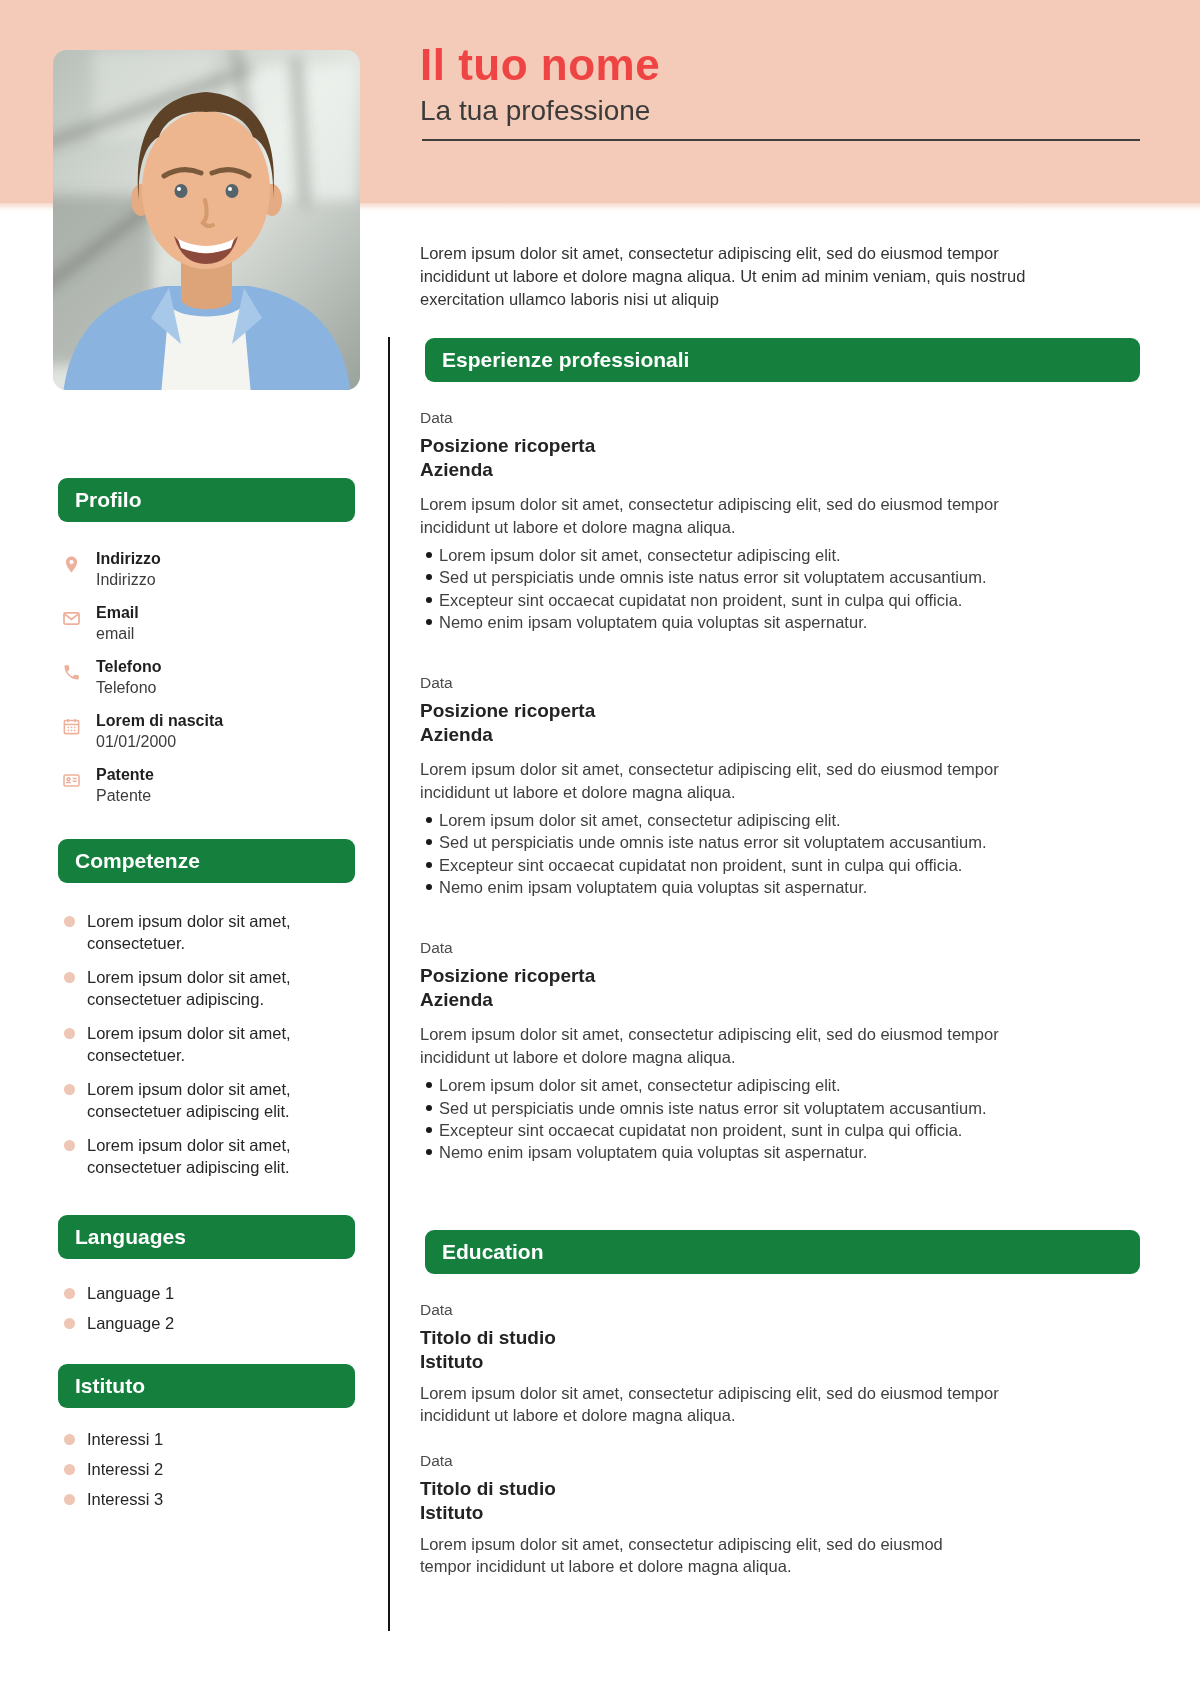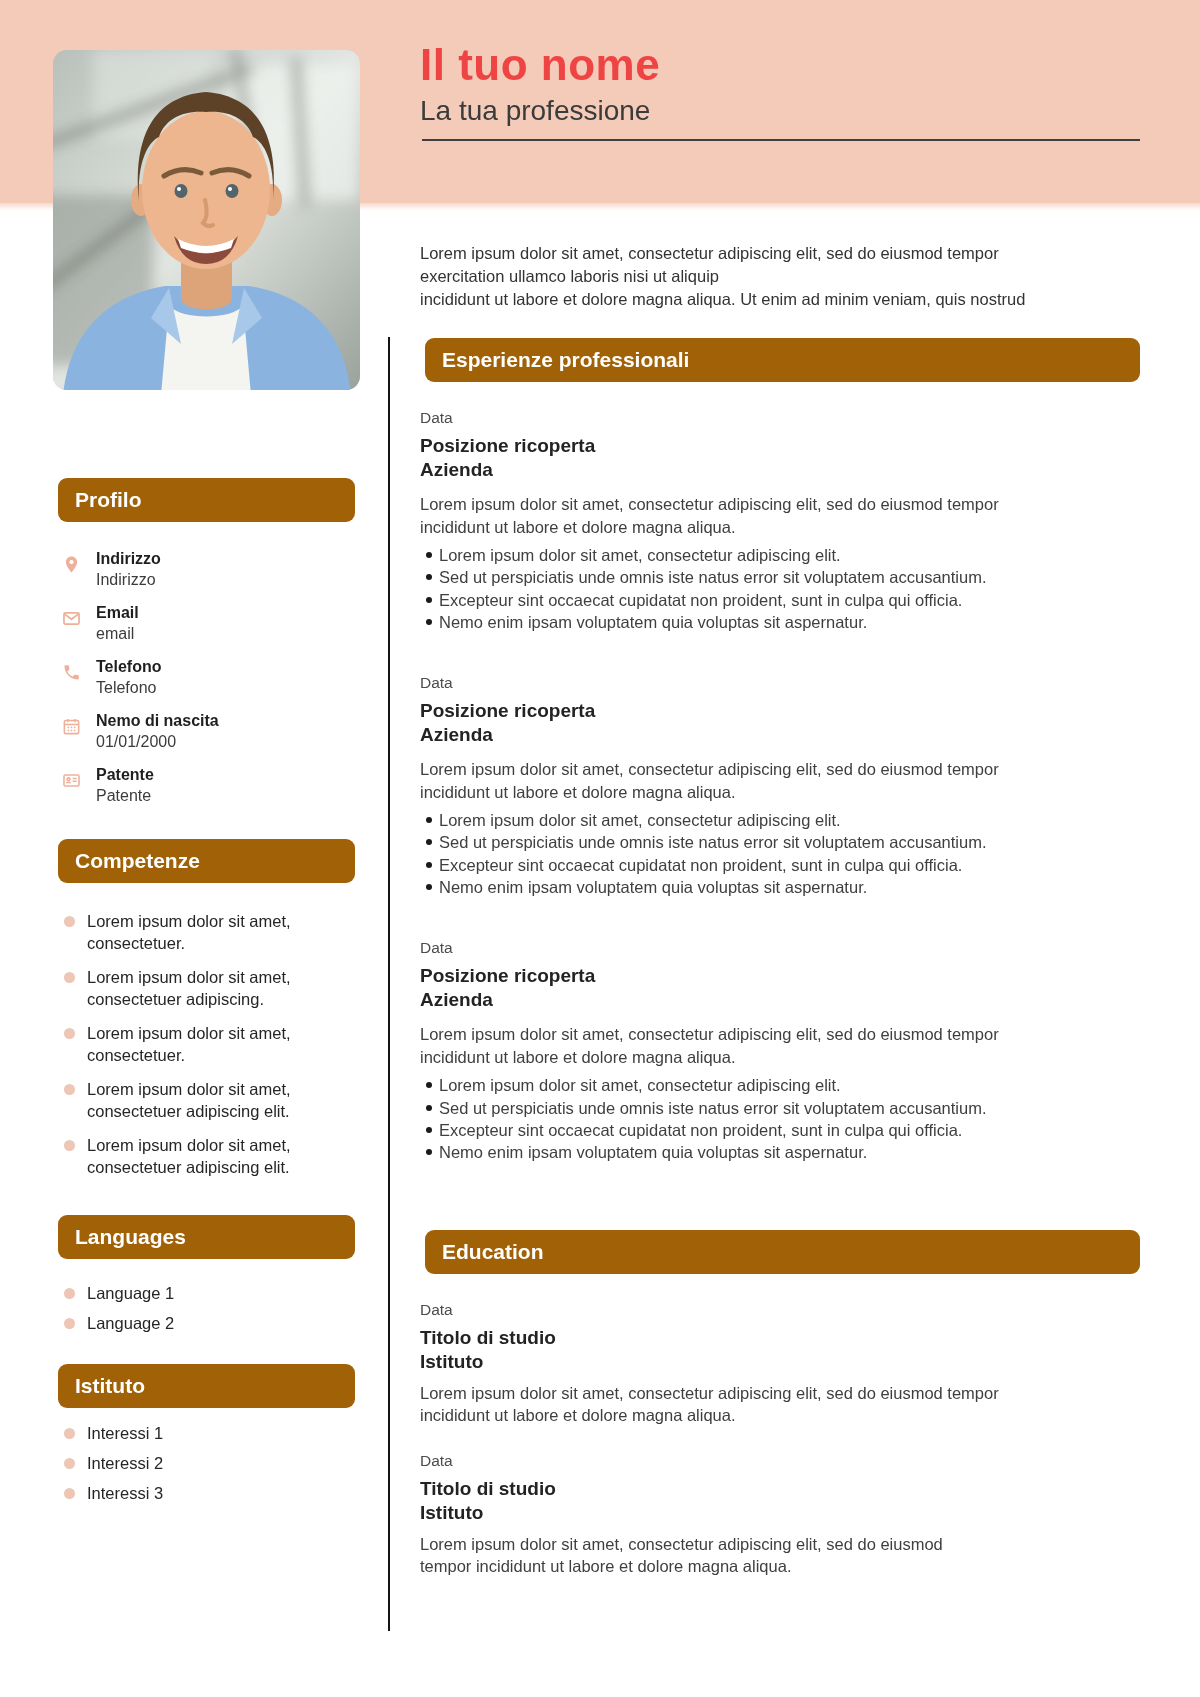--- a/index.html
+++ b/index.html
@@ -12,41 +12,41 @@
   .band{position:absolute;left:0;top:0;width:1200px;height:203px;background:#f3cbb8;}
   .band-edge{position:absolute;left:0;top:203px;width:1200px;height:9px;
     background:linear-gradient(#f0c5b1aa,#f8e4da33 70%,transparent);}
   
   .photo{position:absolute;left:53px;top:50px;width:307px;height:340px;border-radius:14px;
     overflow:hidden;background:#c9cec9;}
   .photo svg{display:block;width:100%;height:100%;}
   
   .v-divider{position:absolute;left:388px;top:337px;width:2px;height:1294px;background:#141414;}
   
-  .bar{background:#a16207;color:#ffffff;font-weight:bold;font-size:21px;
+  .bar{background:#15803d;color:#ffffff;font-weight:bold;font-size:21px;
     border-radius:9px;height:44px;line-height:44px;padding-left:17px;box-sizing:border-box;}
   
   .sidebar{position:absolute;left:58px;top:478px;width:297px;}
   .p-list{margin-top:26px;}
   .p-item{display:flex;margin-bottom:12px;}
   .p-icon{width:19px;height:19px;margin:7px 15px 0 4px;flex:0 0 19px;}
   .p-icon svg{width:19px;height:19px;display:block;}
   .p-label{font-size:16px;font-weight:bold;color:#1f1f1f;line-height:21px;}
   .p-value{font-size:16px;color:#3c3c3c;line-height:21px;}
   .skills .bar{margin-top:33px;}
   .dot-list{margin-top:28px;}
   .dot-item{position:relative;padding-left:29px;margin-bottom:13px;
     font-size:16.5px;line-height:21.5px;color:#262626;max-width:250px;}
   .dot-item .dot{position:absolute;left:6px;top:5px;width:11px;height:11px;border-radius:50%;
     background:#efc5b4;}
   .languages .bar{margin-top:37px;}
   .languages .dot-list{margin-top:24px;}
   .languages .dot-item,.interests .dot-item{margin-bottom:9px;line-height:21px;}
   .interests .bar{margin-top:30px;}
-  .interests .dot-list{margin-top:15px;}
+  .interests .dot-list{margin-top:21px;}
   
   .main{position:absolute;left:420px;top:40px;width:722px;}
   .name{font-size:44px;font-weight:bold;color:#ef4444;line-height:50px;letter-spacing:.5px;}
   .profession{font-size:28px;color:#3b3b3b;line-height:34px;margin-top:4px;}
   .head-rule{margin-top:11px;height:0;border:none;border-top:2px solid #3f3f3f;width:718px;}
   .intro{margin-top:101px;font-size:16.5px;line-height:23px;color:#333333;}
   .main .bar{margin-left:5px;width:715px;}
   .exp-section .bar{margin-top:27px;}
   .section-body{margin-top:26px;}
   .entry{margin-bottom:40px;}
@@ -162,21 +162,21 @@
                 <circle cx="8" cy="13" r="1.1"></circle>
                 <circle cx="12" cy="13" r="1.1"></circle>
                 <circle cx="16" cy="13" r="1.1"></circle>
                 <circle cx="8" cy="17" r="1.1"></circle>
                 <circle cx="12" cy="17" r="1.1"></circle>
                 <circle cx="16" cy="17" r="1.1"></circle>
               </g>
             </svg>
           </span>
           <div class="p-text">
-            <div class="p-label">Nemo di nascita</div>
+            <div class="p-label">Lorem di nascita</div>
             <div class="p-value">01/01/2000</div>
           </div>
         </div>
         <div class="p-item">
           <span class="p-icon">
             <svg viewBox="0 0 24 24" fill="none" stroke="#edb19b" stroke-width="2">
               <rect x="2.5" y="5" width="19" height="14" rx="1.8"></rect>
               <circle cx="8.2" cy="10.5" r="1.8"></circle>
               <path d="M5.5 15.5c.5-1.6 4.9-1.6 5.4 0M13.5 9.5h5M13.5 13h5"></path>
             </svg>
@@ -220,22 +220,22 @@
 </div>
 
 <div class="main">
 
   <div class="name">Il tuo nome</div>
   <div class="profession">La tua professione</div>
   <hr class="head-rule">
 
   <div class="intro" id="intro">
       <div class="intro-line">Lorem ipsum dolor sit amet, consectetur adipiscing elit, sed do eiusmod tempor</div>
+      <div class="intro-line">incididunt ut labore et dolore magna aliqua. Ut enim ad minim veniam, quis nostrud</div>
       <div class="intro-line">exercitation ullamco laboris nisi ut aliquip</div>
-      <div class="intro-line">incididunt ut labore et dolore magna aliqua. Ut enim ad minim veniam, quis nostrud</div>
     </div>
 
   <div class="exp-section">
     <div class="bar">Esperienze professionali</div>
     <div class="section-body" id="exp-entries">
         <div class="entry exp-entry">
           <div class="e-date">Data</div>
           <div class="e-pos">Posizione ricoperta</div>
           <div class="e-org">Azienda</div>
           <div class="e-desc">

